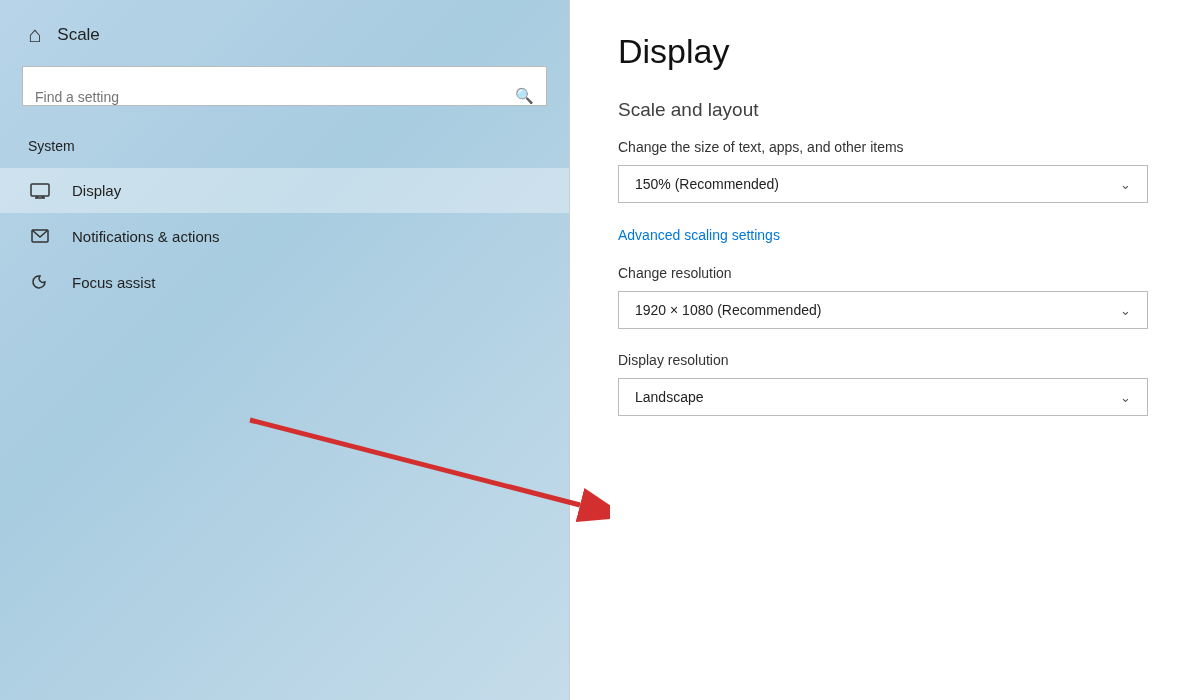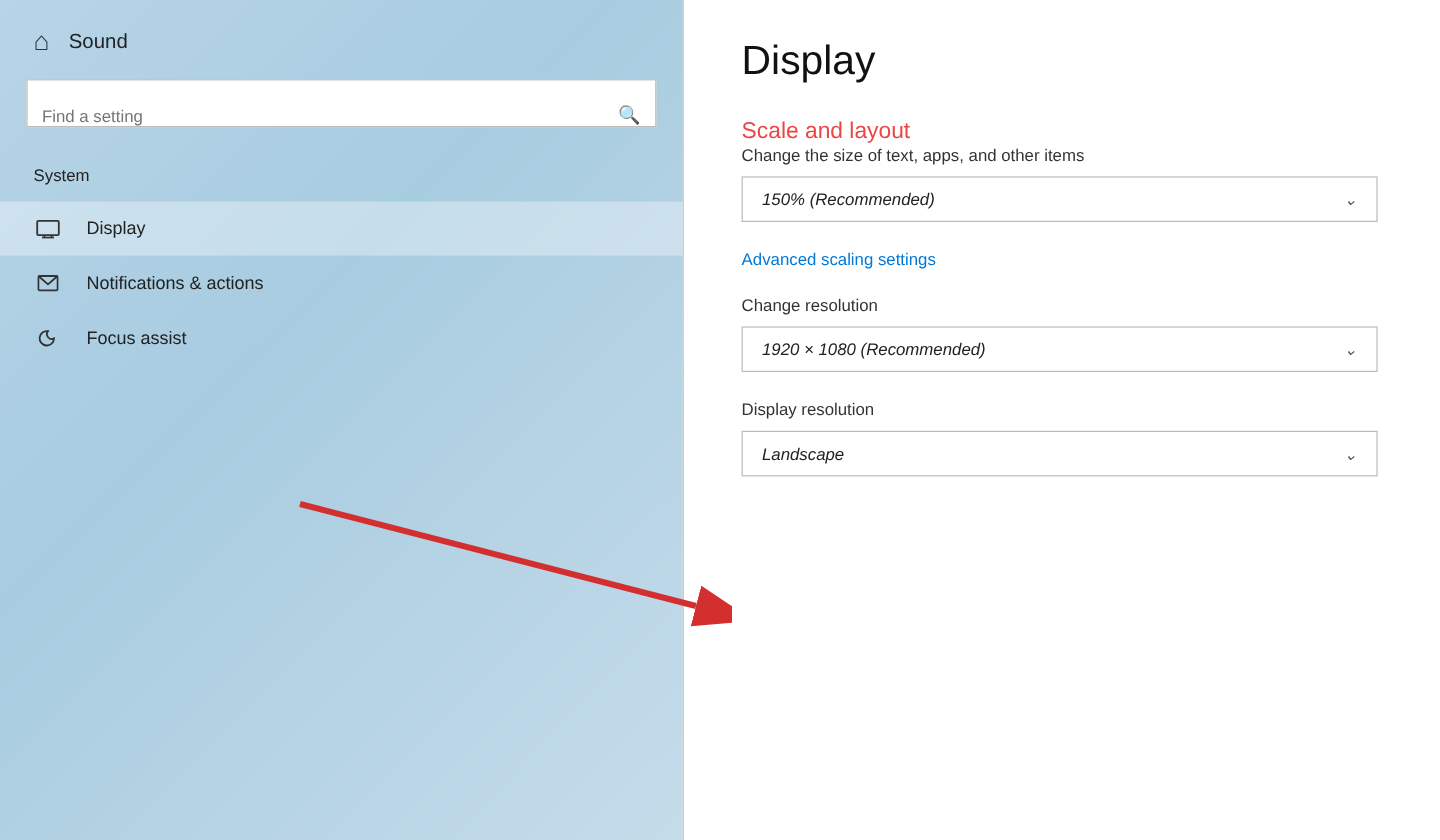--- a/index.html
+++ b/index.html
@@ -113,21 +113,22 @@
     .page-title {
       font-size: 34px;
       font-weight: 300;
       color: #111;
       margin-bottom: 28px;
     }
 
     .section-title {
       font-size: 19px;
       font-weight: 400;
-      color: #ef4444;
+      color: #404040;
+      margin-bottom: 18px;
     }
 
     .setting-label {
       font-size: 14px;
       color: #333;
       margin-bottom: 10px;
     }
 
     .dropdown {
       display: flex;
@@ -135,21 +136,20 @@
       justify-content: space-between;
       border: 1px solid #bbb;
       padding: 10px 16px;
       width: 100%;
       max-width: 530px;
       cursor: pointer;
       background: #fff;
       margin-bottom: 6px;
       font-size: 14px;
       color: #222;
-      font-style: italic;
     }
 
     .chevron {
       font-size: 13px;
       color: #555;
     }
 
     .link-blue {
       color: #0078d7;
       font-size: 14px;
@@ -163,21 +163,21 @@
       margin-bottom: 23px;
     }
   </style>
 </head>
 <body>
 
 <div class="sidebar">
 
   <div class="sidebar-home">
     <span class="home-icon">⌂</span>
-    <span class="home-label">Sound</span>
+    <span class="home-label">Scale</span>
   </div>
 
   <div class="search-box-wrap">
     <div class="search-box">
       <input class="search-input" type="text" placeholder="Find a setting" style="">
       <span class="search-icon">🔍</span>
     </div>
   </div>
 
   <div class="system-label">System</div>

